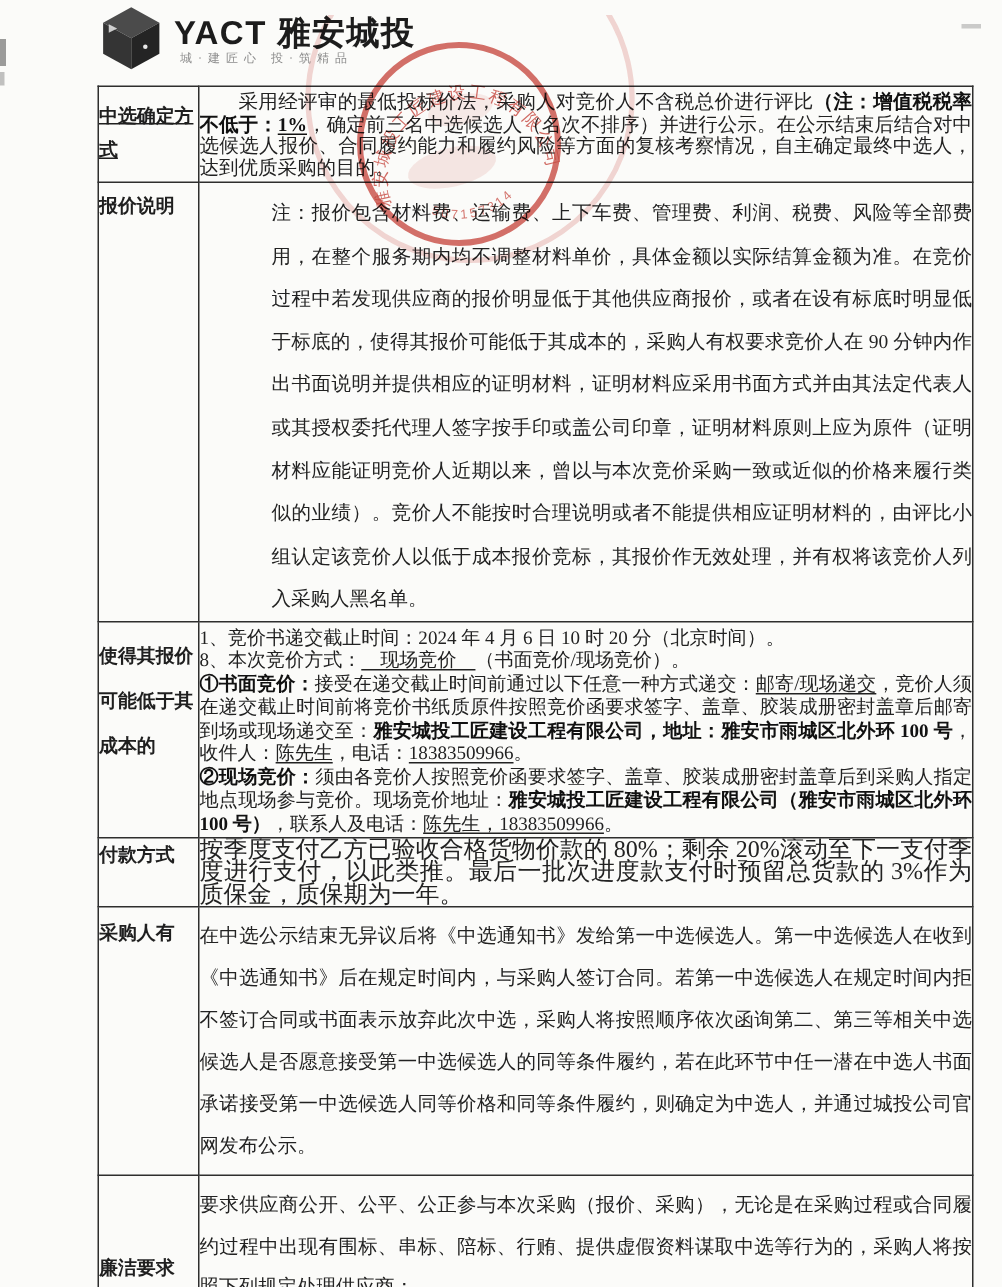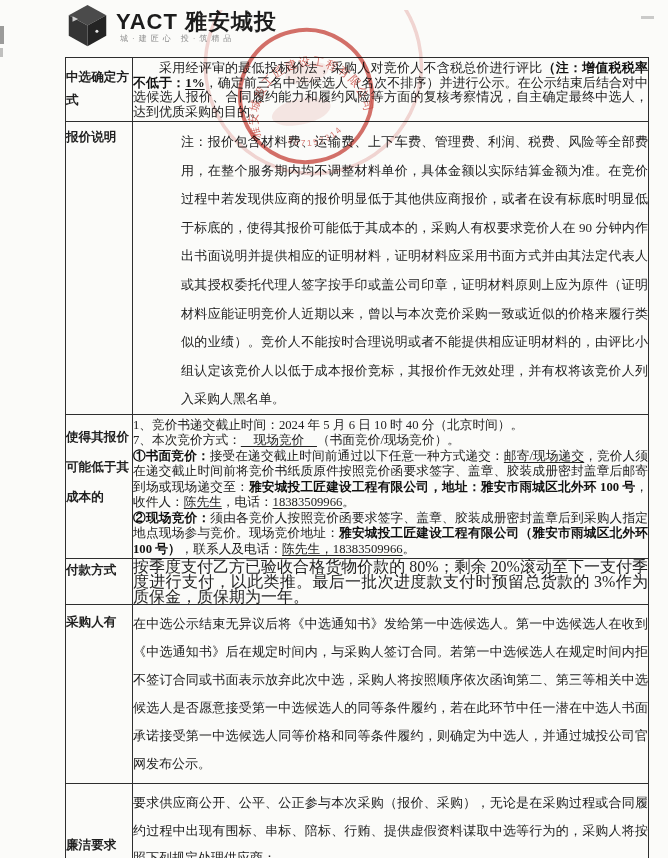--- a/index.html
+++ b/index.html
@@ -45,21 +45,21 @@
     font-size:12.6px;font-weight:bold;color:#1f1f1f;
     padding:0 2px 0 5px;
   }
   td.cnt{padding:0 6px 0 8px;font-size:13px;}
   .para{margin:0;text-align:justify;}
   .para.indent{text-indent:2em;}
   b.seg{font-weight:bold;color:#111;}
   u.seg{text-decoration:underline;text-underline-offset:2px;}
   
   .r0 td.cnt{font-size:13px;line-height:14.6px;padding-top:3px;}
-  .r0 td.lbl{padding-top:8px;line-height:23px;}
+  .r0 td.lbl{padding-top:8px;line-height:23px;text-decoration:underline;}
   .r1 td.cnt{line-height:28.6px;padding-top:6px;}
   .r1 td.lbl{padding-top:7px;}
   .r2 td.cnt{font-size:12.7px;line-height:15.5px;padding-top:3px;}
   .r2 td.lbl{padding-top:7px;line-height:30px;}
   .r3 td.cnt{font-size:16px;line-height:14.8px;padding-top:1px;}
   .r3 td.lbl{padding-top:3px;margin-left:36px;}
   .r4 td.cnt{line-height:28px;padding-top:5px;}
   .r4 td.lbl{padding-top:9px;}
   .r5 td.cnt{line-height:27.5px;padding-top:5px;}
   .r5 td.lbl{padding-top:53px;}
@@ -98,22 +98,22 @@
       </tr>
       <tr class="r1">
         <td class="lbl">报价说明</td>
         <td class="cnt" style="height: 273px; padding-left: 48px;">
           <div class="para"><span class="seg">注：报价包含材料费、运输费、上下车费、管理费、利润、税费、风险等全部费用，在整个服务期内均不调整材料单价，具体金额以实际结算金额为准。在竞价过程中若发现供应商的报价明显低于其他供应商报价，或者在设有标底时明显低于标底的，使得其报价可能低于其成本的，采购人有权要求竞价人在 90 分钟内作出书面说明并提供相应的证明材料，证明材料应采用书面方式并由其法定代表人或其授权委托代理人签字按手印或盖公司印章，证明材料原则上应为原件（证明材料应能证明竞价人近期以来，曾以与本次竞价采购一致或近似的价格来履行类似的业绩）。竞价人不能按时合理说明或者不能提供相应证明材料的，由评比小组认定该竞价人以低于成本报价竞标，其报价作无效处理，并有权将该竞价人列入采购人黑名单。</span></div>
         </td>
       </tr>
       <tr class="r2">
         <td class="lbl">使得其报价可能低于其成本的</td>
         <td class="cnt" style="height: 140px;">
-          <div class="para"><span class="seg">1、竞价书递交截止时间：2024 年 5 月 6 日 10 时 40 分（北京时间）。</span></div>
-          <div class="para"><span class="seg">7、本次竞价方式：</span><u class="seg">　现场竞价　</u><span class="seg">（书面竞价/现场竞价）。</span></div>
+          <div class="para"><span class="seg">1、竞价书递交截止时间：2024 年 4 月 6 日 10 时 20 分（北京时间）。</span></div>
+          <div class="para"><span class="seg">8、本次竞价方式：</span><u class="seg">　现场竞价　</u><span class="seg">（书面竞价/现场竞价）。</span></div>
           <div class="para"><b class="seg">①书面竞价：</b><span class="seg">接受在递交截止时间前通过以下任意一种方式递交：</span><u class="seg">邮寄/现场递交</u><span class="seg">，竞价人须在递交截止时间前将竞价书纸质原件按照竞价函要求签字、盖章、胶装成册密封盖章后邮寄到场或现场递交至：</span><b class="seg">雅安城投工匠建设工程有限公司，地址：雅安市雨城区北外环 100 号</b><span class="seg">，收件人：</span><u class="seg">陈先生</u><span class="seg">，电话：</span><u class="seg">18383509966</u><span class="seg">。</span></div>
           <div class="para"><b class="seg">②现场竞价：</b><span class="seg">须由各竞价人按照竞价函要求签字、盖章、胶装成册密封盖章后到采购人指定地点现场参与竞价。现场竞价地址：</span><b class="seg">雅安城投工匠建设工程有限公司（雅安市雨城区北外环 100 号）</b><span class="seg">，联系人及电话：</span><u class="seg">陈先生，18383509966</u><span class="seg">。</span></div>
         </td>
       </tr>
       <tr class="r3">
         <td class="lbl">付款方式</td>
         <td class="cnt" style="height: 31px;">
           <div class="para"><span class="seg">按季度支付乙方已验收合格货物价款的 80%；剩余 20%滚动至下一支付季度进行支付，以此类推。最后一批次进度款支付时预留总货款的 3%作为质保金，质保期为一年。</span></div>
         </td>
       </tr>

